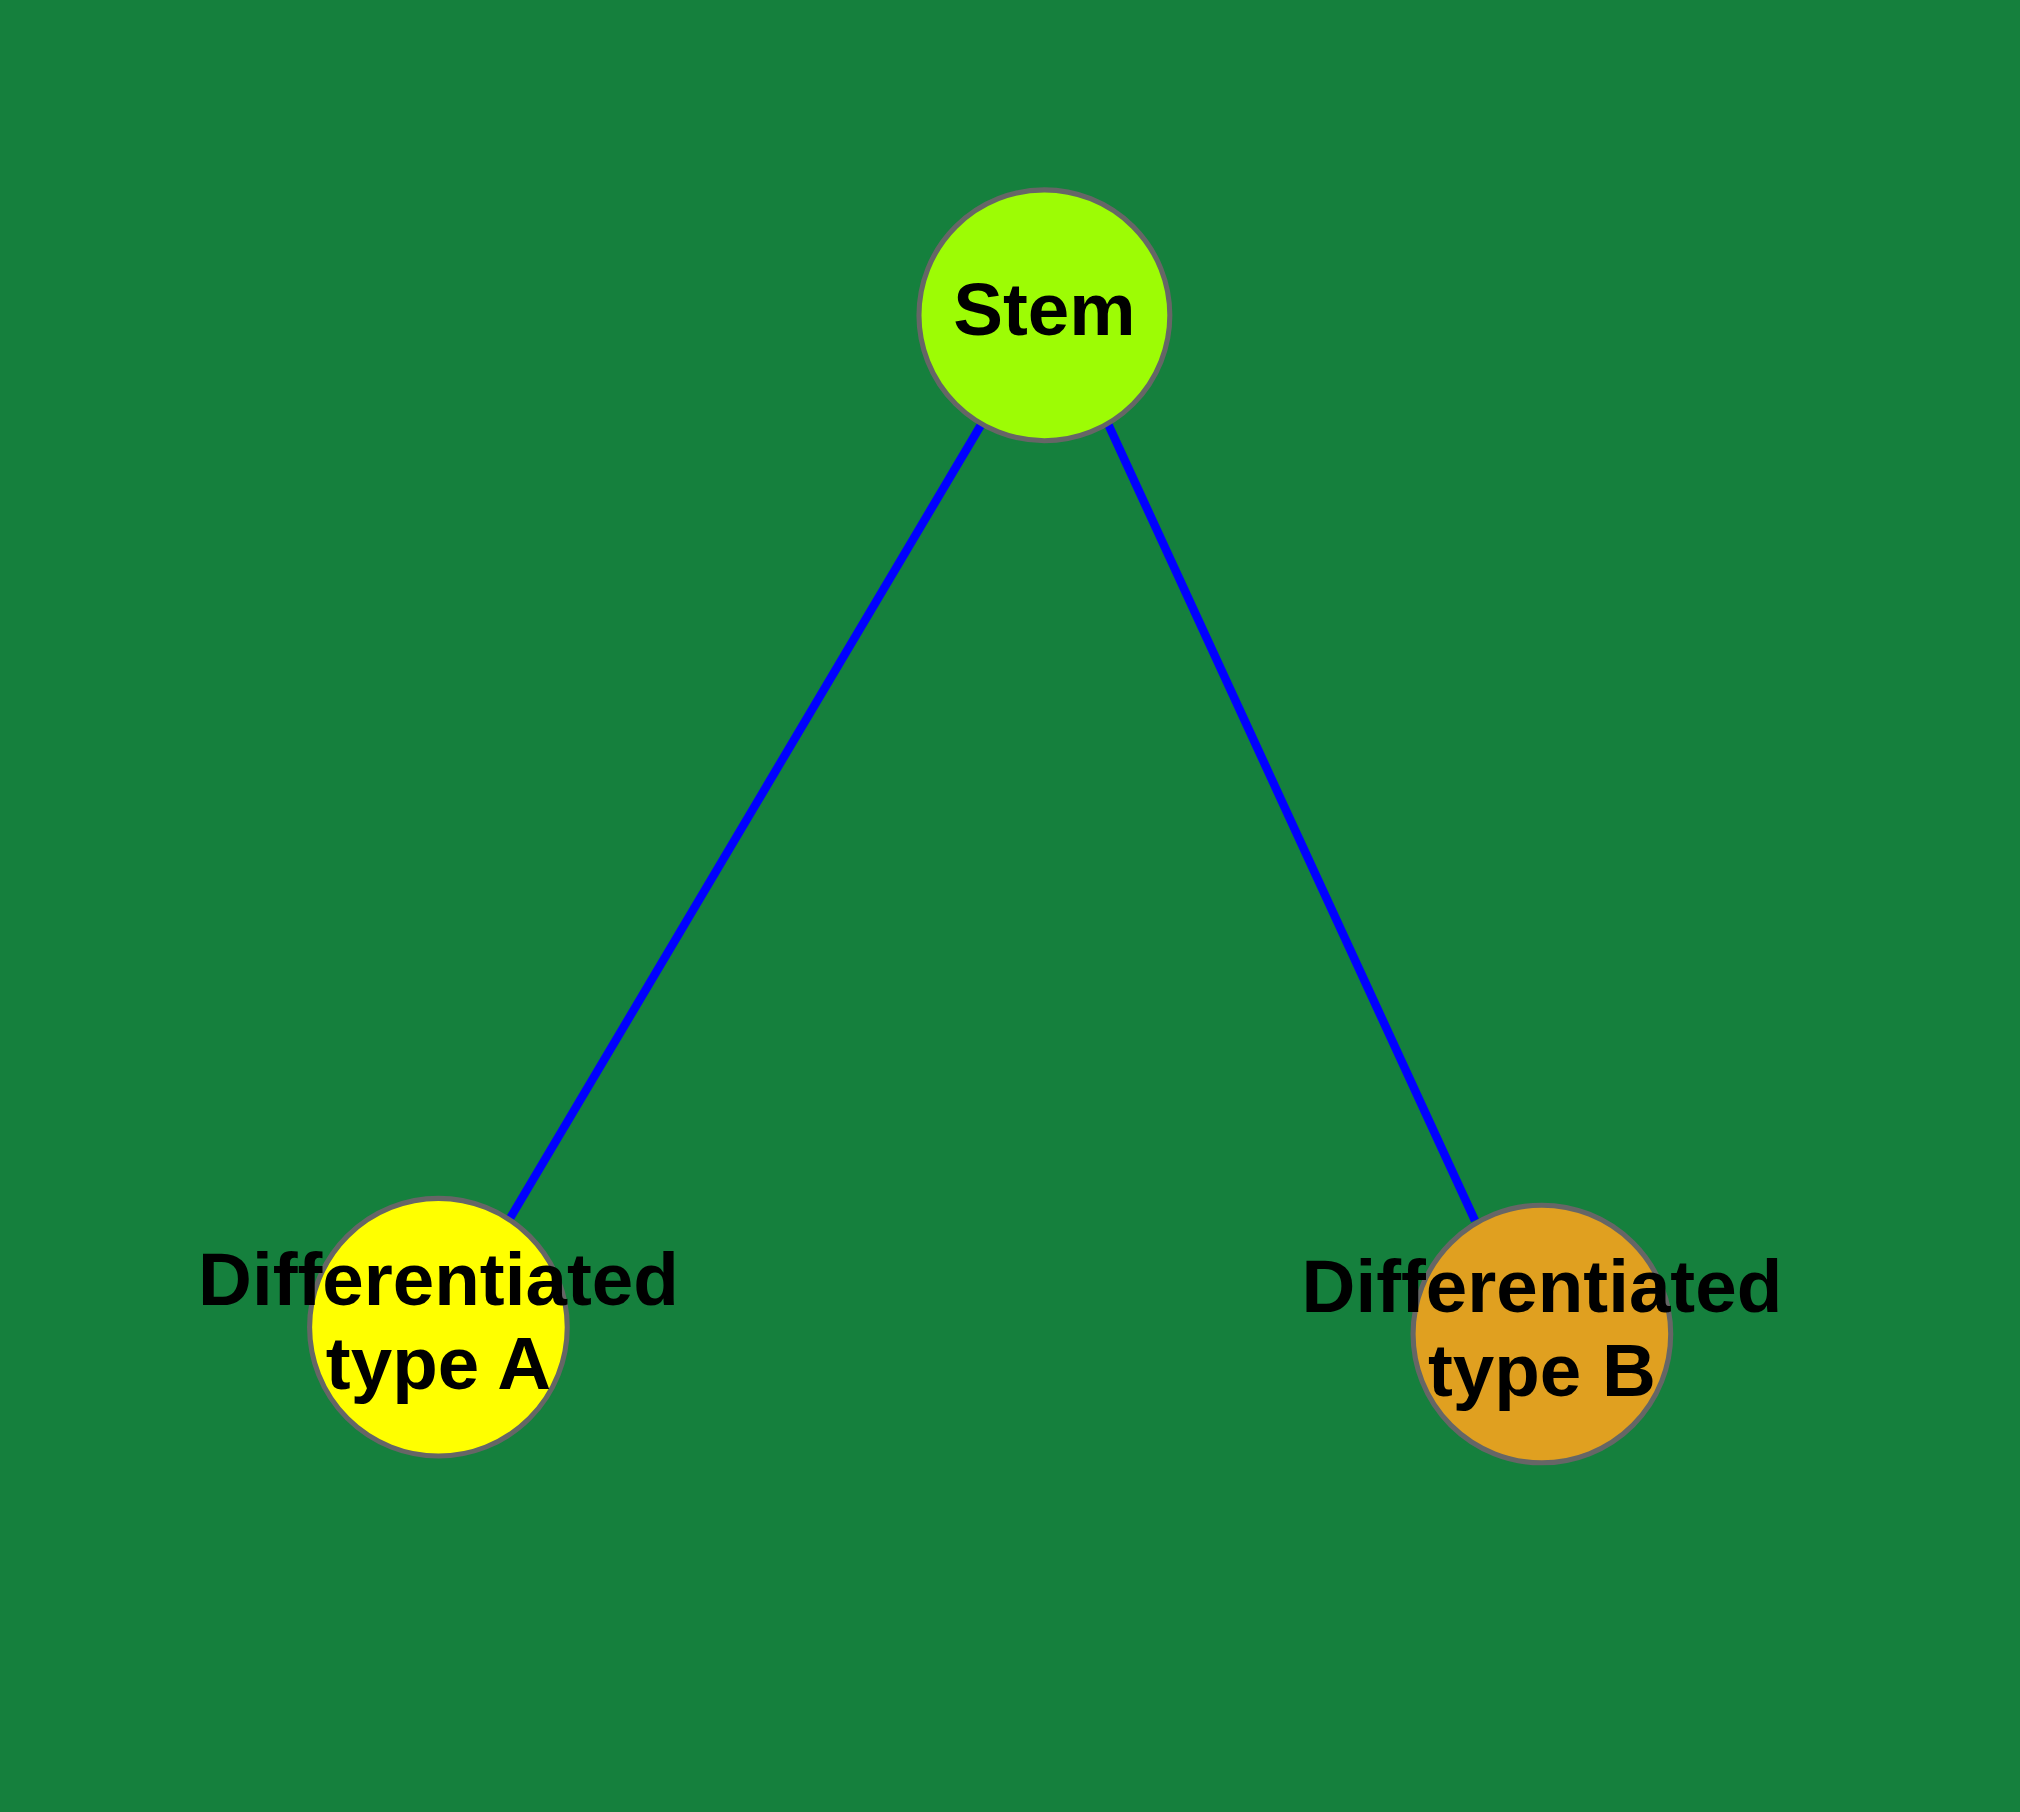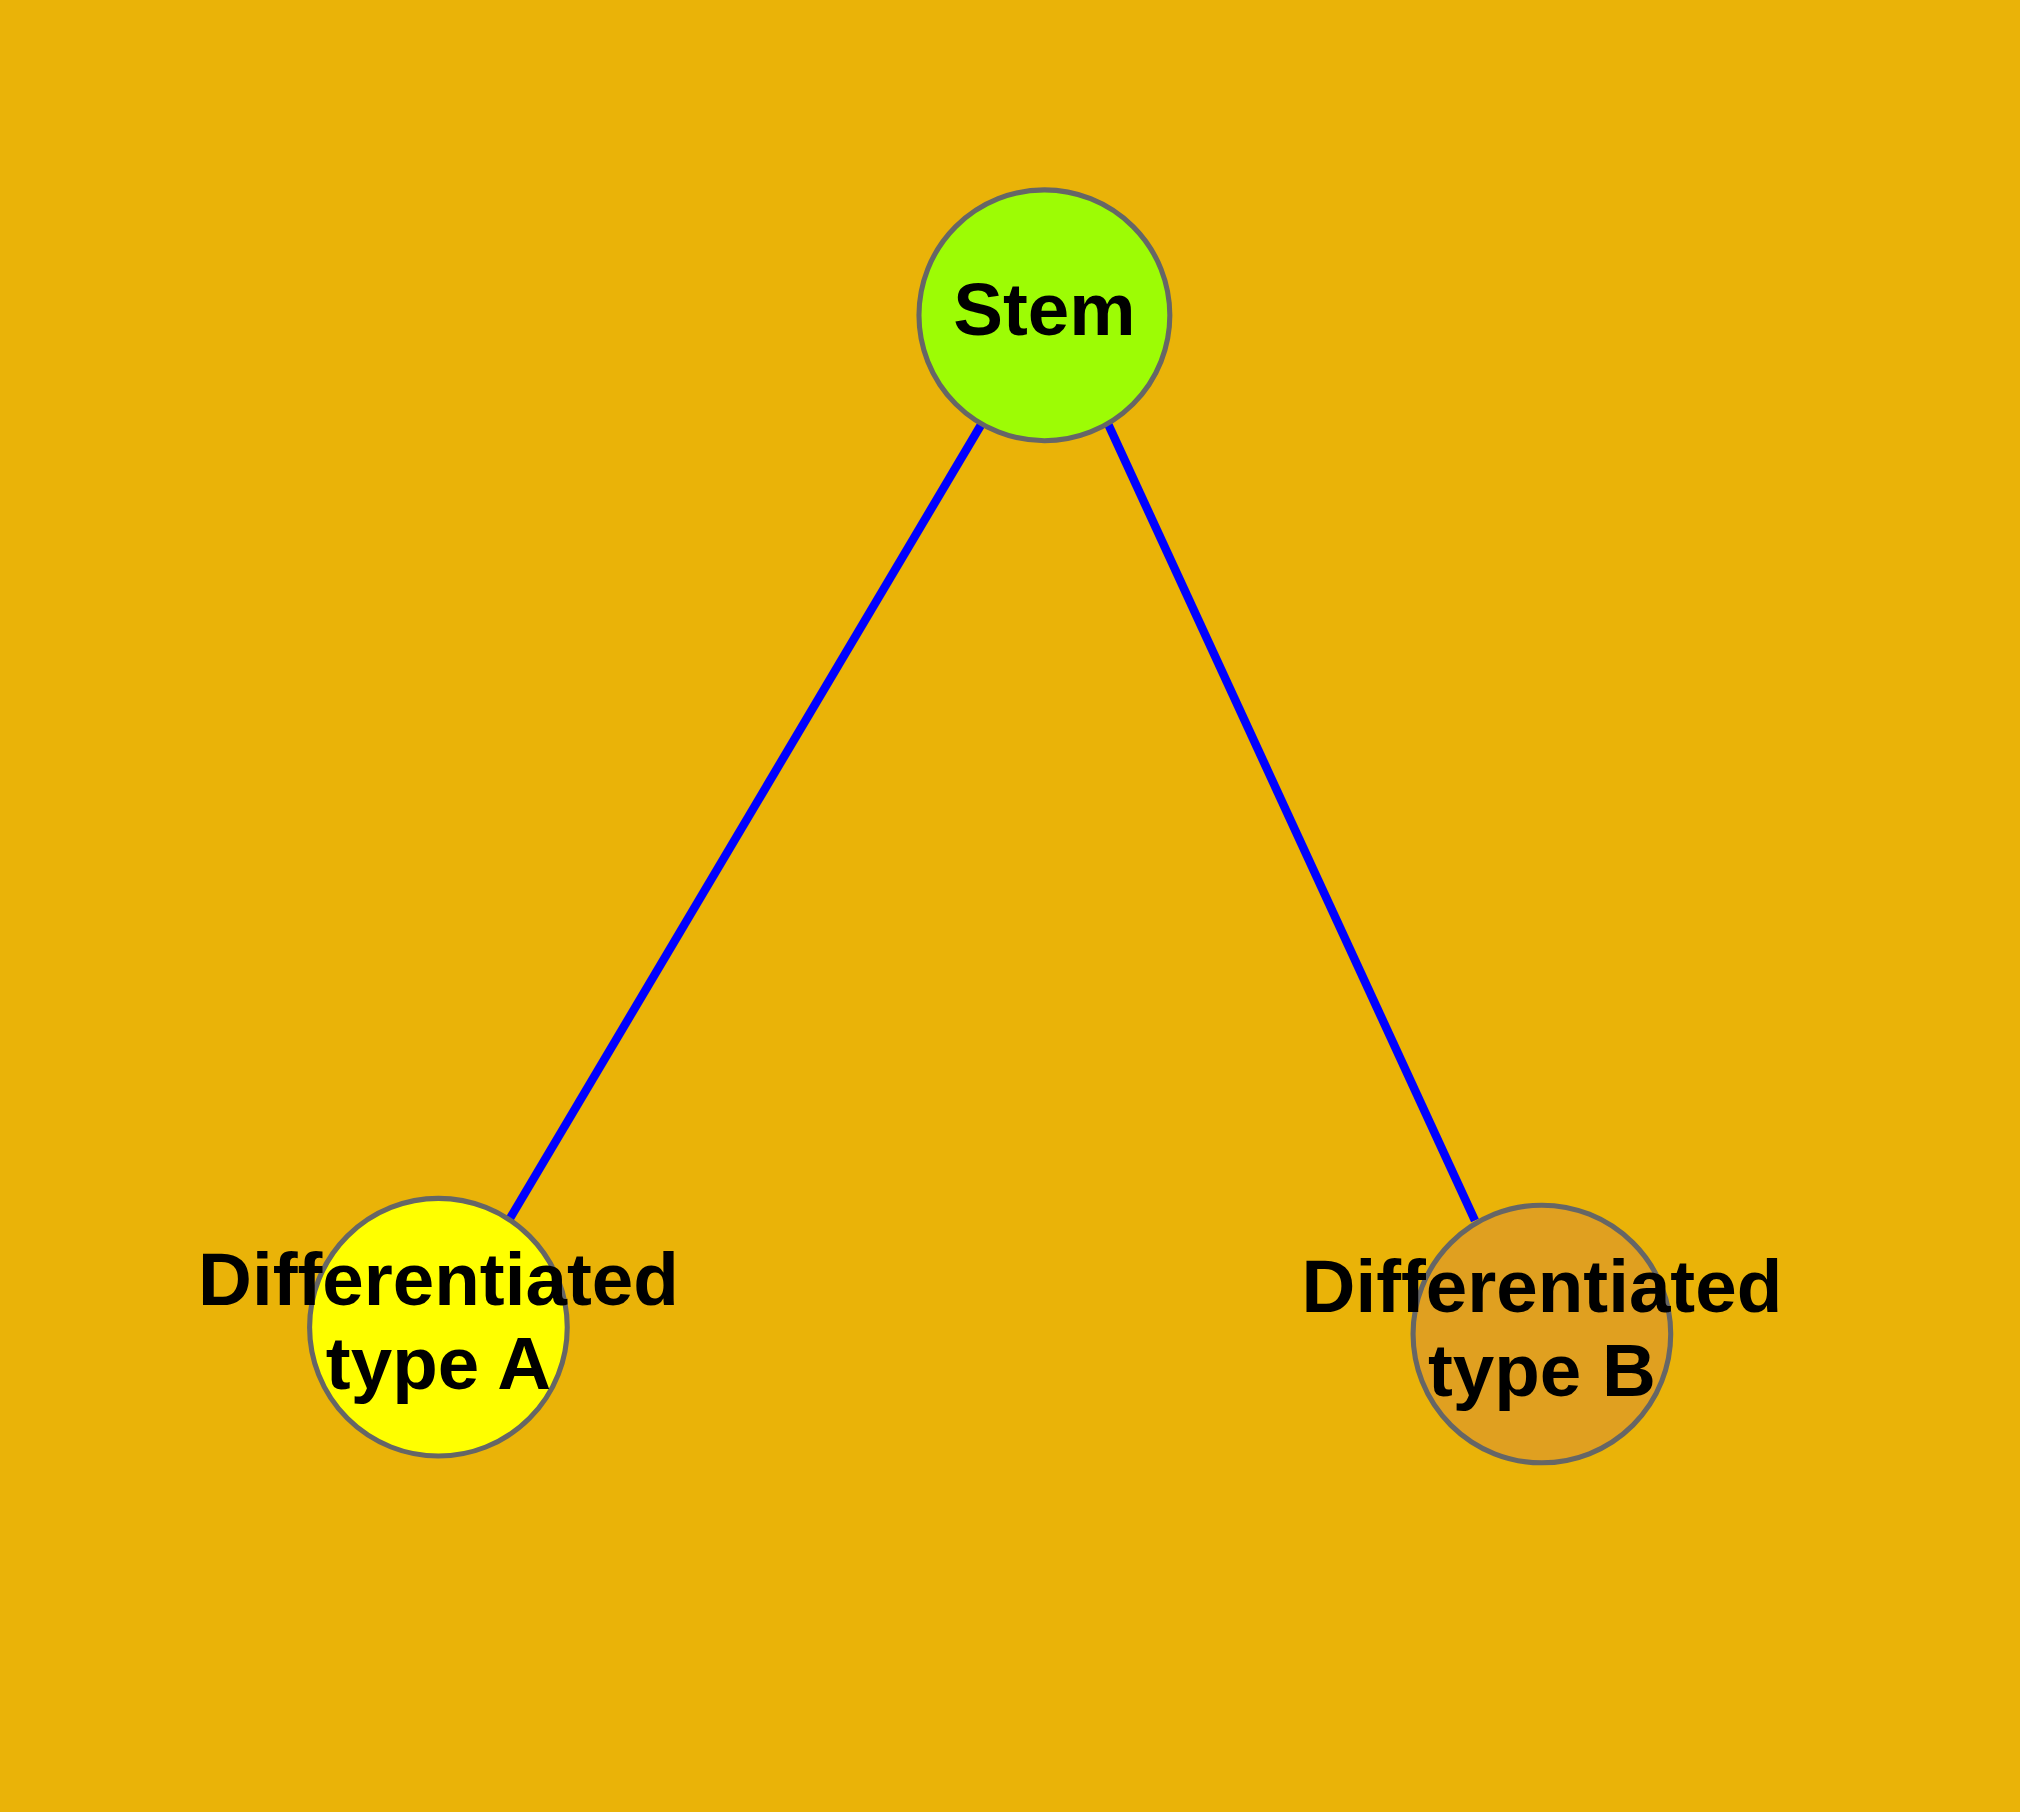--- a/index.html
+++ b/index.html
@@ -26,21 +26,21 @@
     font-family: "Liberation Sans", sans-serif;
     font-weight: bold;
     fill: #000000;
     text-anchor: middle;
     dominant-baseline: middle;
   }
 </style>
 </head>
 <body>
 
-<div id="canvas" style="background: #eab308;">
+<div id="canvas" style="background: #15803d;">
   <svg id="graph-svg" viewBox="0 0 2384 2138">
 
     <g>
       <line class="graph-edge" x1="1158" y1="500" x2="600" y2="1440" stroke="#0000ff" stroke-width="10" stroke-linecap="butt"></line>
       <line class="graph-edge" x1="1307" y1="500" x2="1740" y2="1440" stroke="#0000ff" stroke-width="10" stroke-linecap="butt"></line>
     </g>
 
     <g>
       <g>
         <circle cx="1232" cy="372" r="148" fill="#9dfc05" stroke="#666666" stroke-width="6"></circle>

